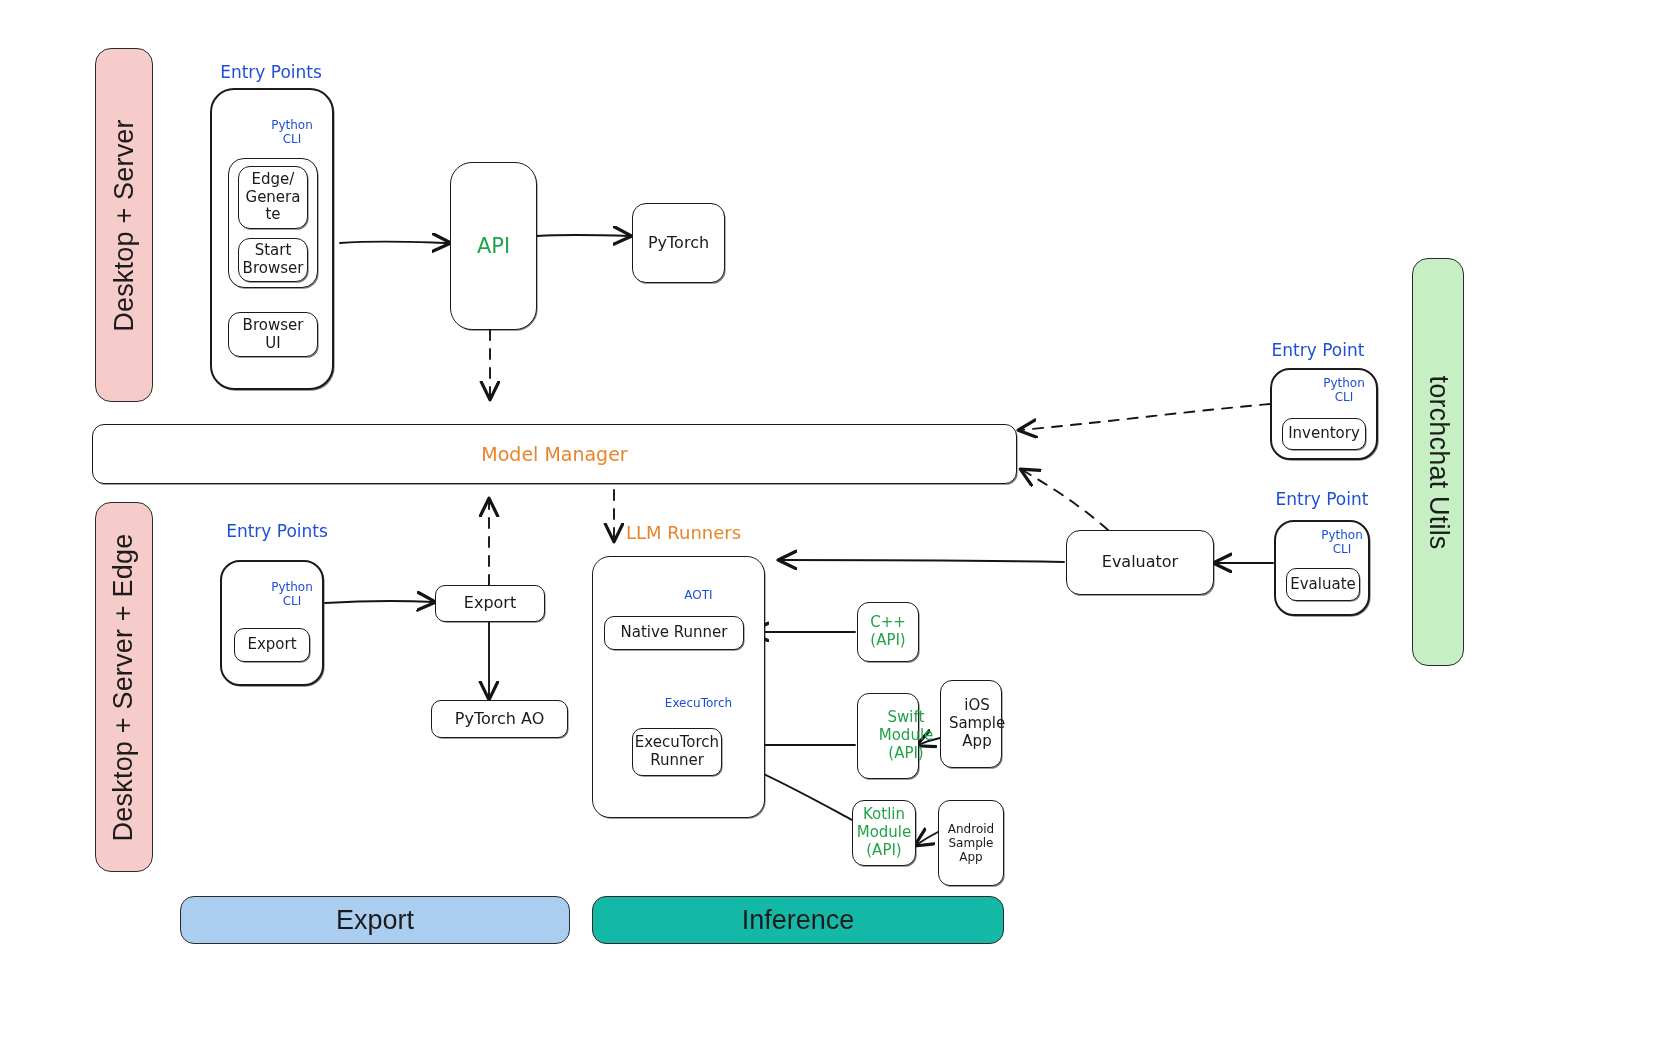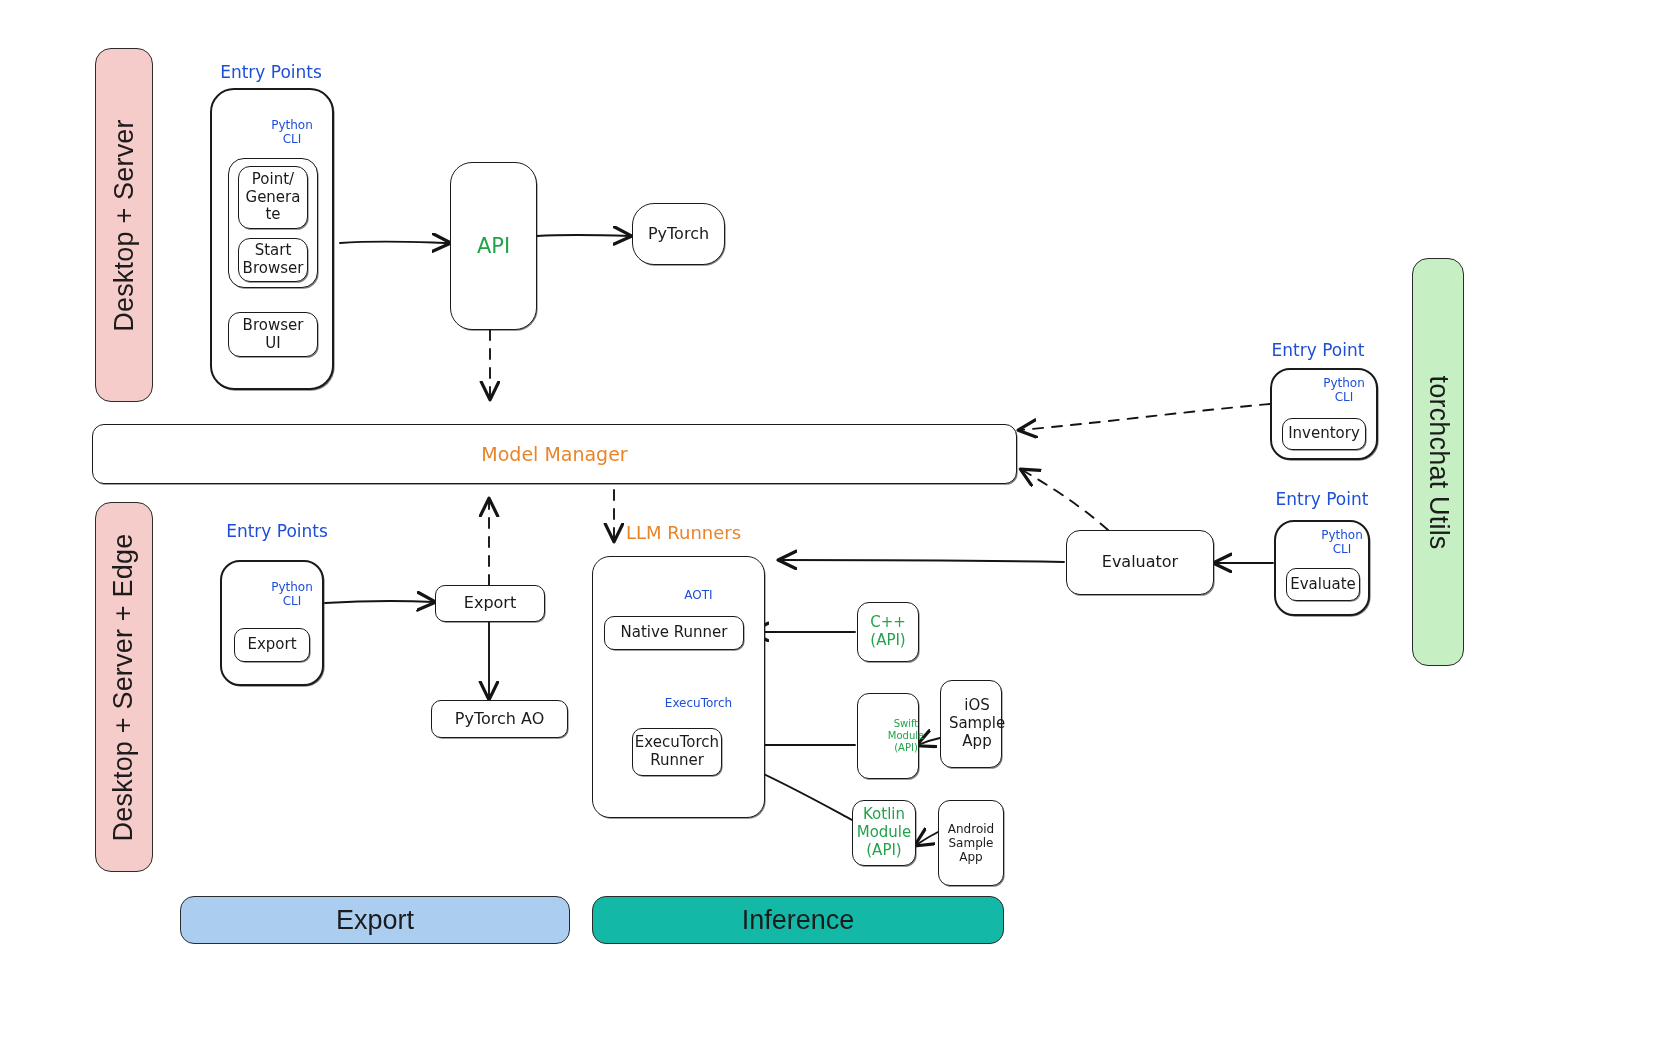--- a/index.html
+++ b/index.html
@@ -152,40 +152,40 @@
 
   <div class="group-title blue" style="left:208px; top:62px; width:126px;">Entry Points</div>
 
   <div class="node thick sketch" style="left:210px; top:88px; width:124px; height:302px; border-radius:24px;"></div>
   <div class="inner-label" style="left:210px; top:118px; width:124px;">Python
 CLI</div>
 
   <div class="node sketch" style="left:228px; top:158px; width:90px; height:130px; border-radius:16px; border-width:1.6px;"></div>
 
   <div class="node sketch" style="left:238px; top:166px; width:70px; height:63px; font-size:15px; border-radius:12px;">
-    <span>Point/
+    <span>Edge/
 Genera
 te</span>
   </div>
 
   <div class="node sketch" style="left:238px; top:238px; width:70px; height:44px; font-size:15px; border-radius:12px;">
     <span>Start
 Browser</span>
   </div>
 
   <div class="node sketch" style="left:228px; top:312px; width:90px; height:45px; font-size:15px; border-radius:12px;">
     <span>Browser
 UI</span>
   </div>
 
   <div class="node sketch" style="left:450px; top:162px; width:87px; height:168px; border-radius:22px; font-size:21px;">
     <span class="green">API</span>
   </div>
 
-  <div class="node sketch" style="left:632px; top:203px; width:93px; height:62px; font-size:16px; border-radius:22px;">
+  <div class="node sketch" style="left:632px; top:203px; width:93px; height:80px; font-size:16px; border-radius:14px;">
     <span>PyTorch</span>
   </div>
 
   <div class="node sketch" style="left:92px; top:424px; width:925px; height:60px; border-radius:12px; font-size:19px;text-align:right;">
     <span class="orange">Model Manager</span>
   </div>
 
   <div class="group-title blue" style="left:1258px; top:340px; width:120px;">Entry Point</div>
   <div class="node thick sketch" style="left:1270px; top:368px; width:108px; height:92px; border-radius:20px;"></div>
   <div class="inner-label" style="left:1270px; top:376px; width:108px;">Python
@@ -236,21 +236,21 @@
   <div class="node sketch" style="left:632px; top:728px; width:90px; height:48px; font-size:15px; border-radius:10px;">
     <span>ExecuTorch
 Runner</span>
   </div>
 
   <div class="node sketch" style="left:857px; top:602px; width:62px; height:60px; font-size:15px; border-radius:12px;">
     <span class="green">C++
 (API)</span>
   </div>
 
-  <div class="node sketch" style="left:857px; top:693px; width:62px; height:86px; font-size:10px; border-radius:12px;padding-left:36px;">
+  <div class="node sketch" style="left:857px; top:693px; width:62px; height:86px; font-size:15px; border-radius:12px;padding-left:36px;">
     <span class="green">Swift
 Module
 (API)</span>
   </div>
 
   <div class="node sketch" style="left:852px; top:800px; width:64px; height:66px; font-size:15px; border-radius:12px;">
     <span class="green">Kotlin
 Module
 (API)</span>
   </div>

